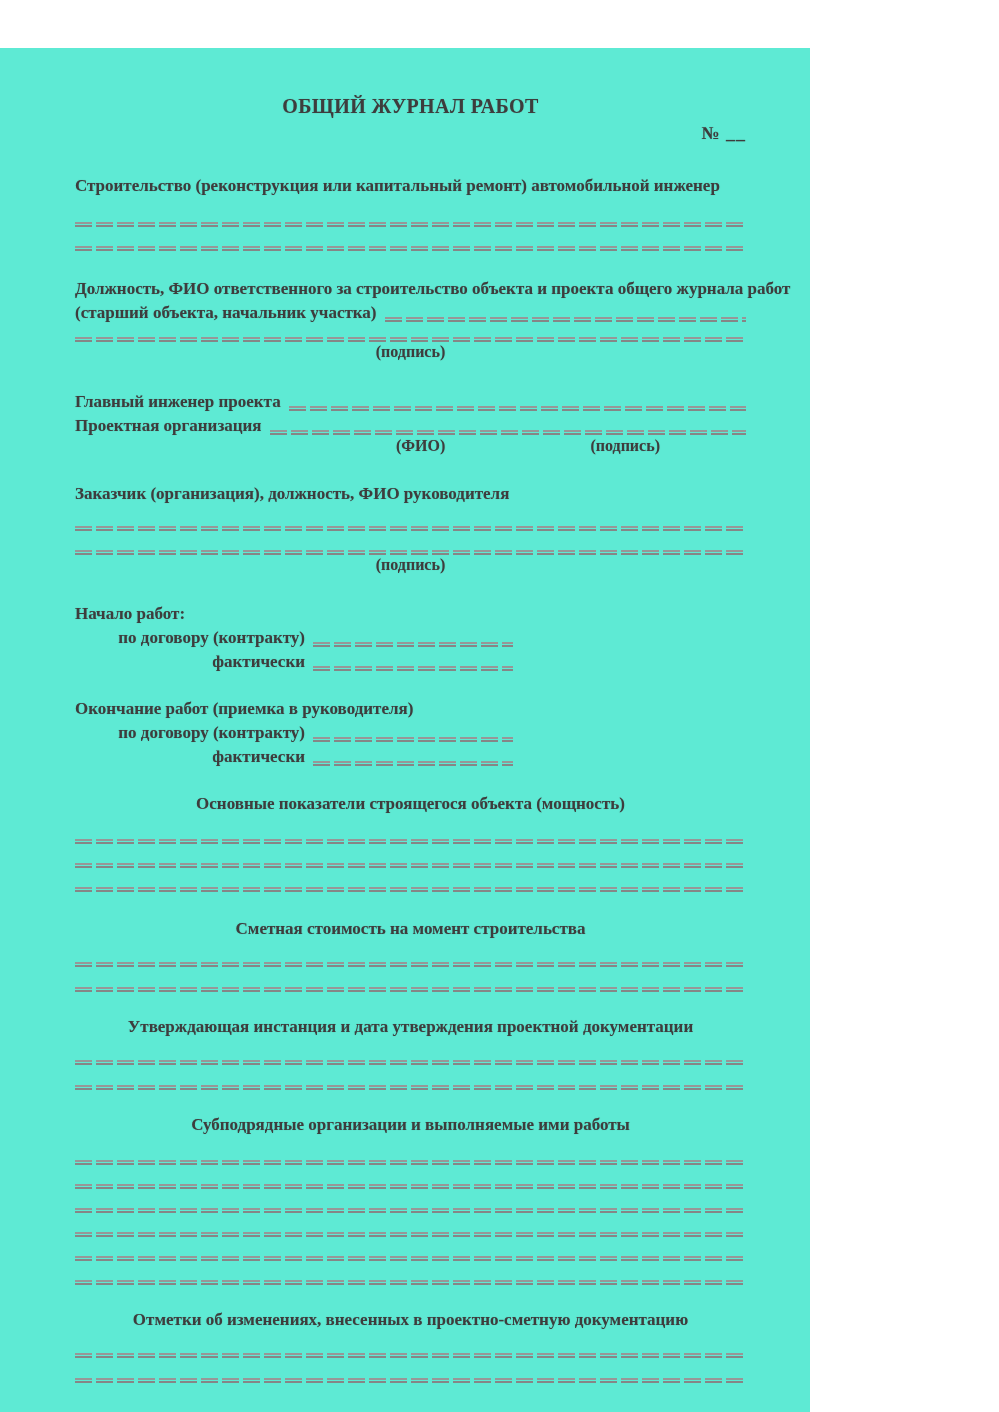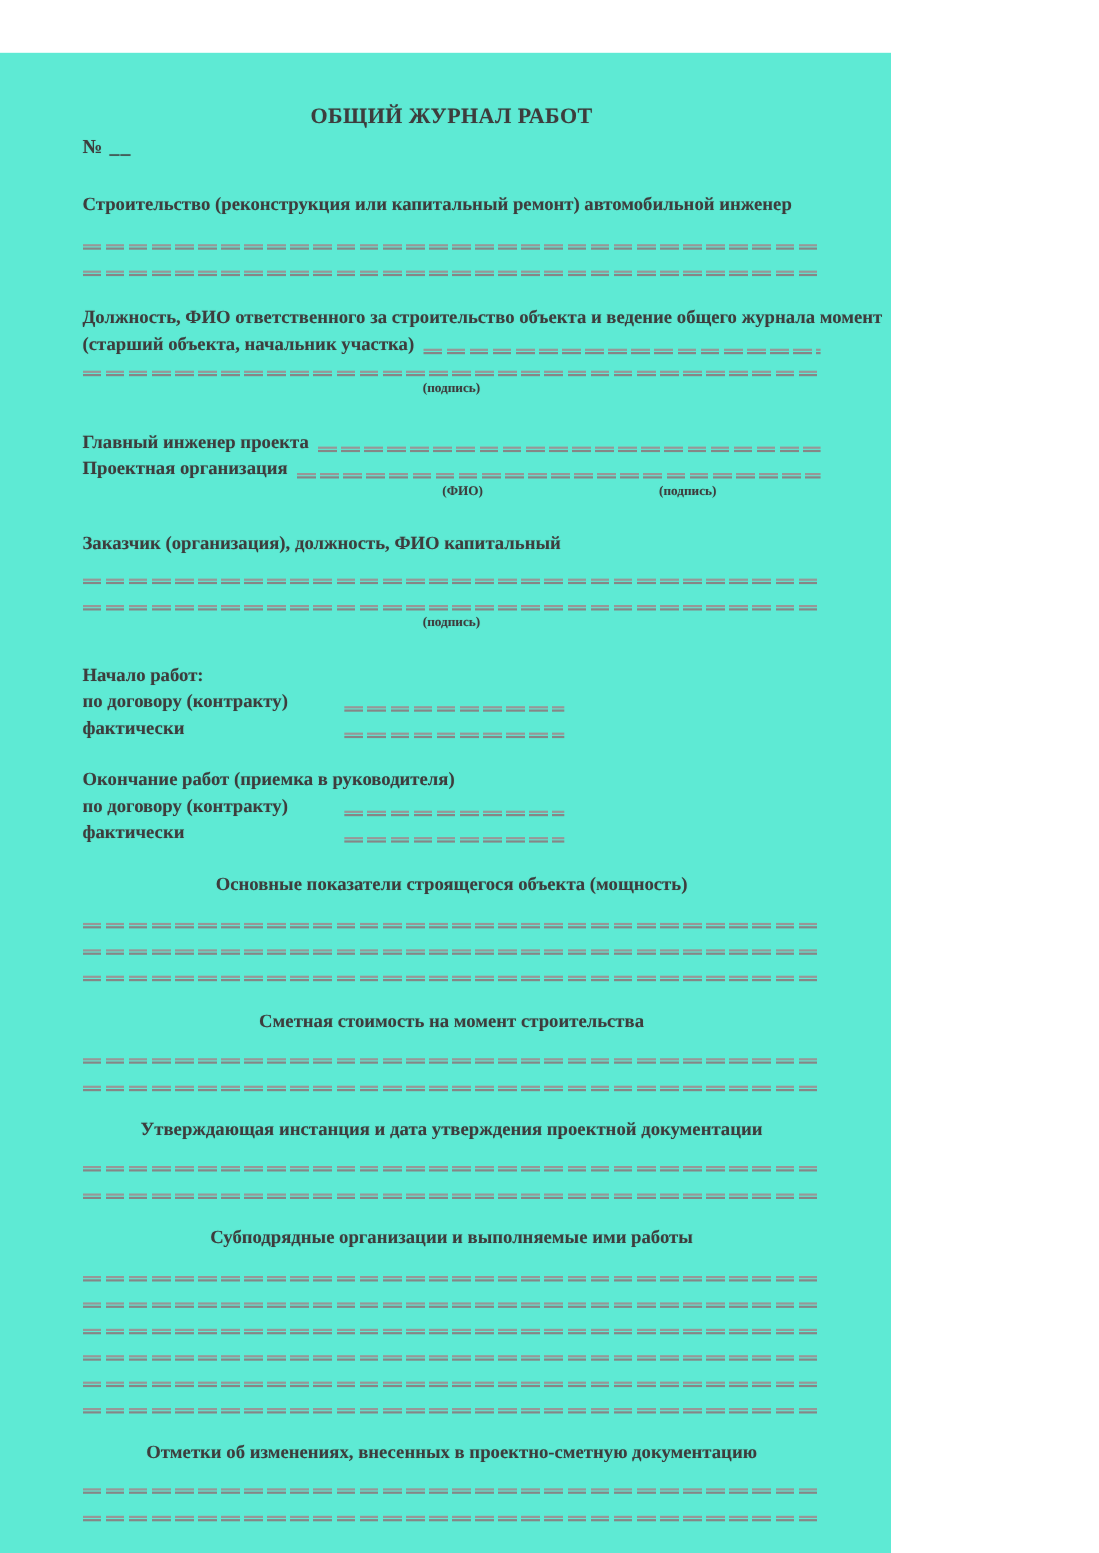--- a/index.html
+++ b/index.html
@@ -13,21 +13,21 @@
     background: #5eead4;
     font-family: "Liberation Serif", "DejaVu Serif", serif;
     font-weight: 700;
     color: #3d3d3d;
     text-shadow: 0 0 1px rgba(80,80,80,0.35);
     overflow: hidden;
     margin-top: 48px;
   }
 
   .title   { text-align: center; font-size: 20px; line-height: 24px; letter-spacing: 0.4px; }
-  .number  { text-align: left; font-size: 18px; line-height: 22px; margin-top: 4px; letter-spacing: 1px; }
+  .number  { text-align: right; font-size: 18px; line-height: 22px; margin-top: 4px; letter-spacing: 1px; }
 
   .label   { font-size: 17px; line-height: 24px; }
   .nowrap  { white-space: nowrap; }
   .heading { text-align: center; font-size: 17px; line-height: 22px; }
 
   
   .rule {
     height: 5px;
     background:
       repeating-linear-gradient(90deg, #979797 0 17px, rgba(0,0,0,0) 17px 21px) 0 0    / 100% 2px no-repeat,
@@ -39,24 +39,24 @@
   .fill {
     flex: 1 1 auto;
     height: 5px;
     align-self: flex-end;
     margin: 0 0 3px 8px;
     background:
       repeating-linear-gradient(90deg, #979797 0 17px, rgba(0,0,0,0) 17px 21px) 0 0    / 100% 2px no-repeat,
       repeating-linear-gradient(90deg, #868686 0 17px, rgba(0,0,0,0) 17px 21px) 0 3px / 100% 2px no-repeat;
   }
   .fill.short  { flex: 0 0 200px; }
-  .date-label  { flex: 0 0 230px; }
+  .date-label  { flex: 0 0 230px; text-align: right; }
   .date-row    { line-height: 25px; }
 
-  .caption { font-size: 12px; line-height: 16px; }
+  .caption { font-size: 16px; line-height: 16px; }
   .center  { text-align: center; }
 
   .cap-row  { position: relative; height: 18px; }
   .cap-fio  { position: absolute; left: 51.5%; transform: translateX(-50%); }
   .cap-sign { position: absolute; left: 82%;  transform: translateX(-50%); }
 
   .mt2  { margin-top: 2px;  }
   .mt12 { margin-top: 12px; }
   .mt20 { margin-top: 20px; }
   .mt22 { margin-top: 22px; }
@@ -75,21 +75,21 @@
   <div class="title">ОБЩИЙ ЖУРНАЛ РАБОТ</div>
   <div class="number">№ __</div>
 
   <div class="label nowrap mt30">Строительство (реконструкция или капитальный ремонт) автомобильной инженер</div>
   <div class="rules mt24">
     <div class="rule"></div>
   <div class="rule"></div>
     </div>
 
   <div class="mt26">
-    <div class="label nowrap">Должность, ФИО ответственного за строительство объекта и ведение общего журнала момент</div>
+    <div class="label nowrap">Должность, ФИО ответственного за строительство объекта и проекта общего журнала работ</div>
     <div class="row">
       <span class="label nowrap">(старший объекта, начальник участка)</span>
       <span class="fill"></span>
     </div>
   </div>
   <div class="rule mt12"></div>
   <div class="caption center mt2">(подпись)</div>
 
   <div class="mt30">
     <div class="row" style="line-height:26px">
@@ -99,21 +99,21 @@
     <div class="row" style="line-height:26px">
       <span class="label nowrap">Проектная организация</span>
       <span class="fill"></span>
     </div>
     <div class="cap-row">
       <span class="caption cap-fio">(ФИО)</span>
       <span class="caption cap-sign">(подпись)</span>
     </div>
   </div>
 
-  <div class="label nowrap mt26">Заказчик (организация), должность, ФИО капитальный</div>
+  <div class="label nowrap mt26">Заказчик (организация), должность, ФИО руководителя</div>
   <div class="rules mt20">
     <div class="rule"></div>
   <div class="rule"></div>
     </div>
   <div class="caption center mt2">(подпись)</div>
 
   <div class="mt28">
     <div class="label date-row">Начало работ:</div>
     <div class="row date-row">
       <span class="label date-label nowrap">по договору (контракту)</span>

